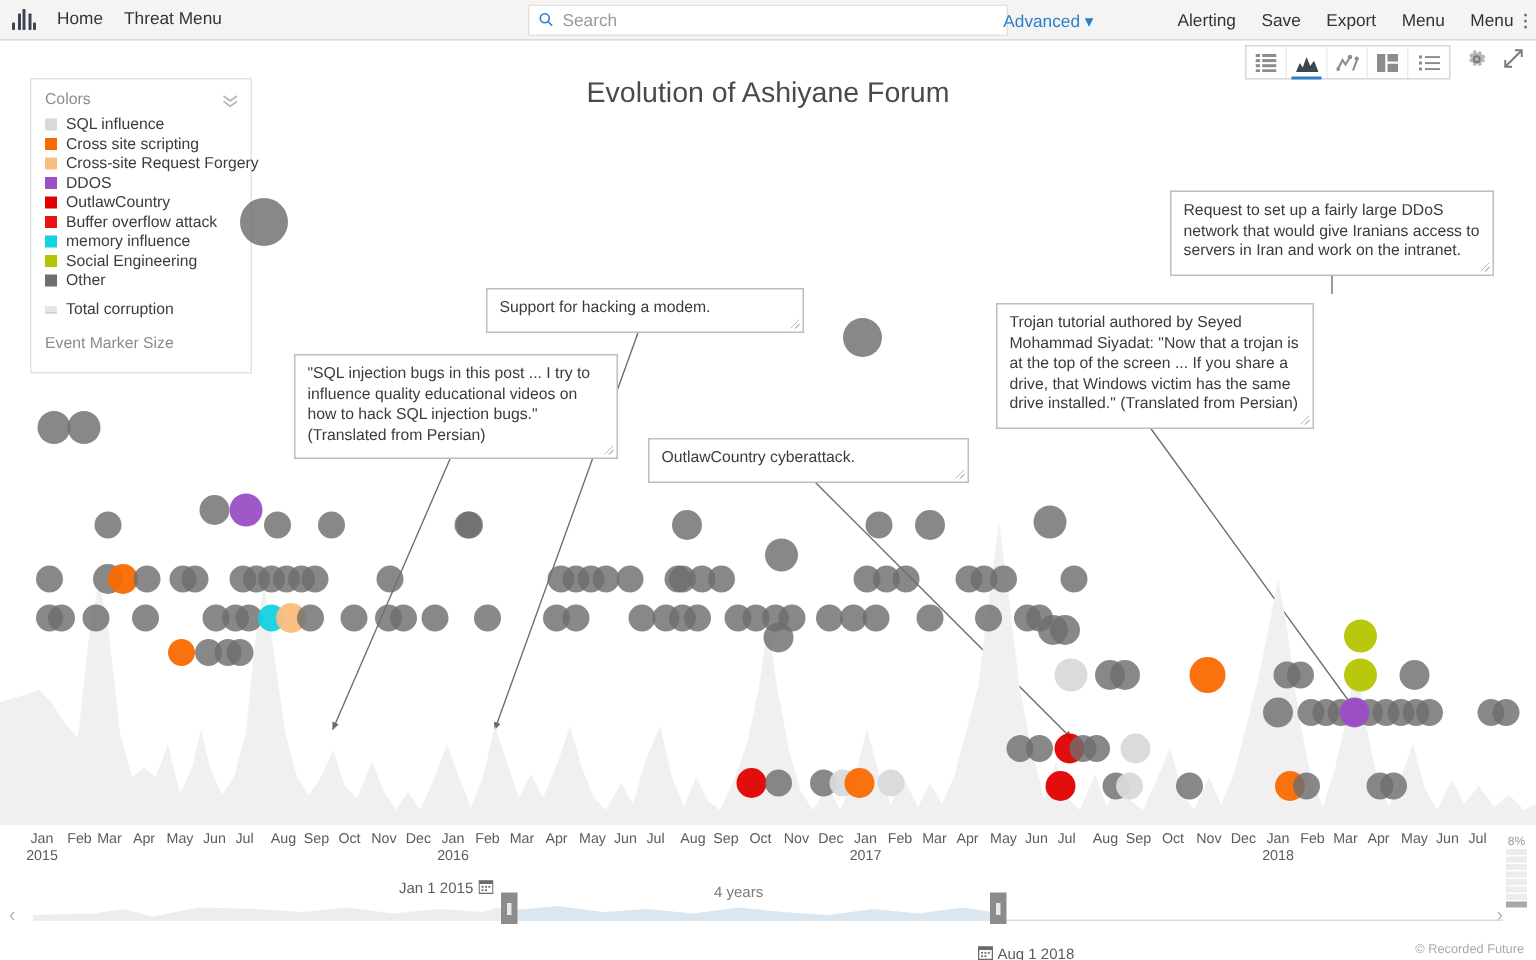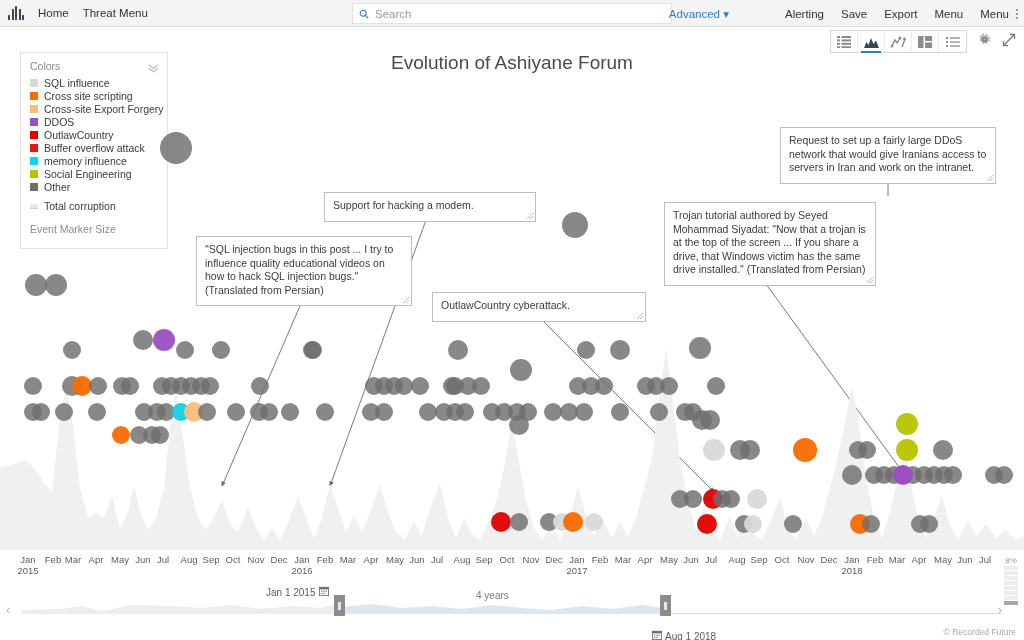--- a/index.html
+++ b/index.html
@@ -258,21 +258,21 @@
       <div class="lg-row">
         <span class="sw" style="background: rgb(217, 217, 217);"></span>
         <span class="lg-label">SQL influence</span>
       </div>
       <div class="lg-row">
         <span class="sw" style="background: rgb(249, 106, 0);"></span>
         <span class="lg-label">Cross site scripting</span>
       </div>
       <div class="lg-row">
         <span class="sw" style="background: rgb(251, 189, 125);"></span>
-        <span class="lg-label">Cross-site Export Forgery</span>
+        <span class="lg-label">Cross-site Request Forgery</span>
       </div>
       <div class="lg-row">
         <span class="sw dotted" style="background: rgb(156, 79, 196);"></span>
         <span class="lg-label">DDOS</span>
       </div>
       <div class="lg-row">
         <span class="sw" style="background: rgb(224, 0, 0);"></span>
         <span class="lg-label">OutlawCountry</span>
       </div>
       <div class="lg-row">

